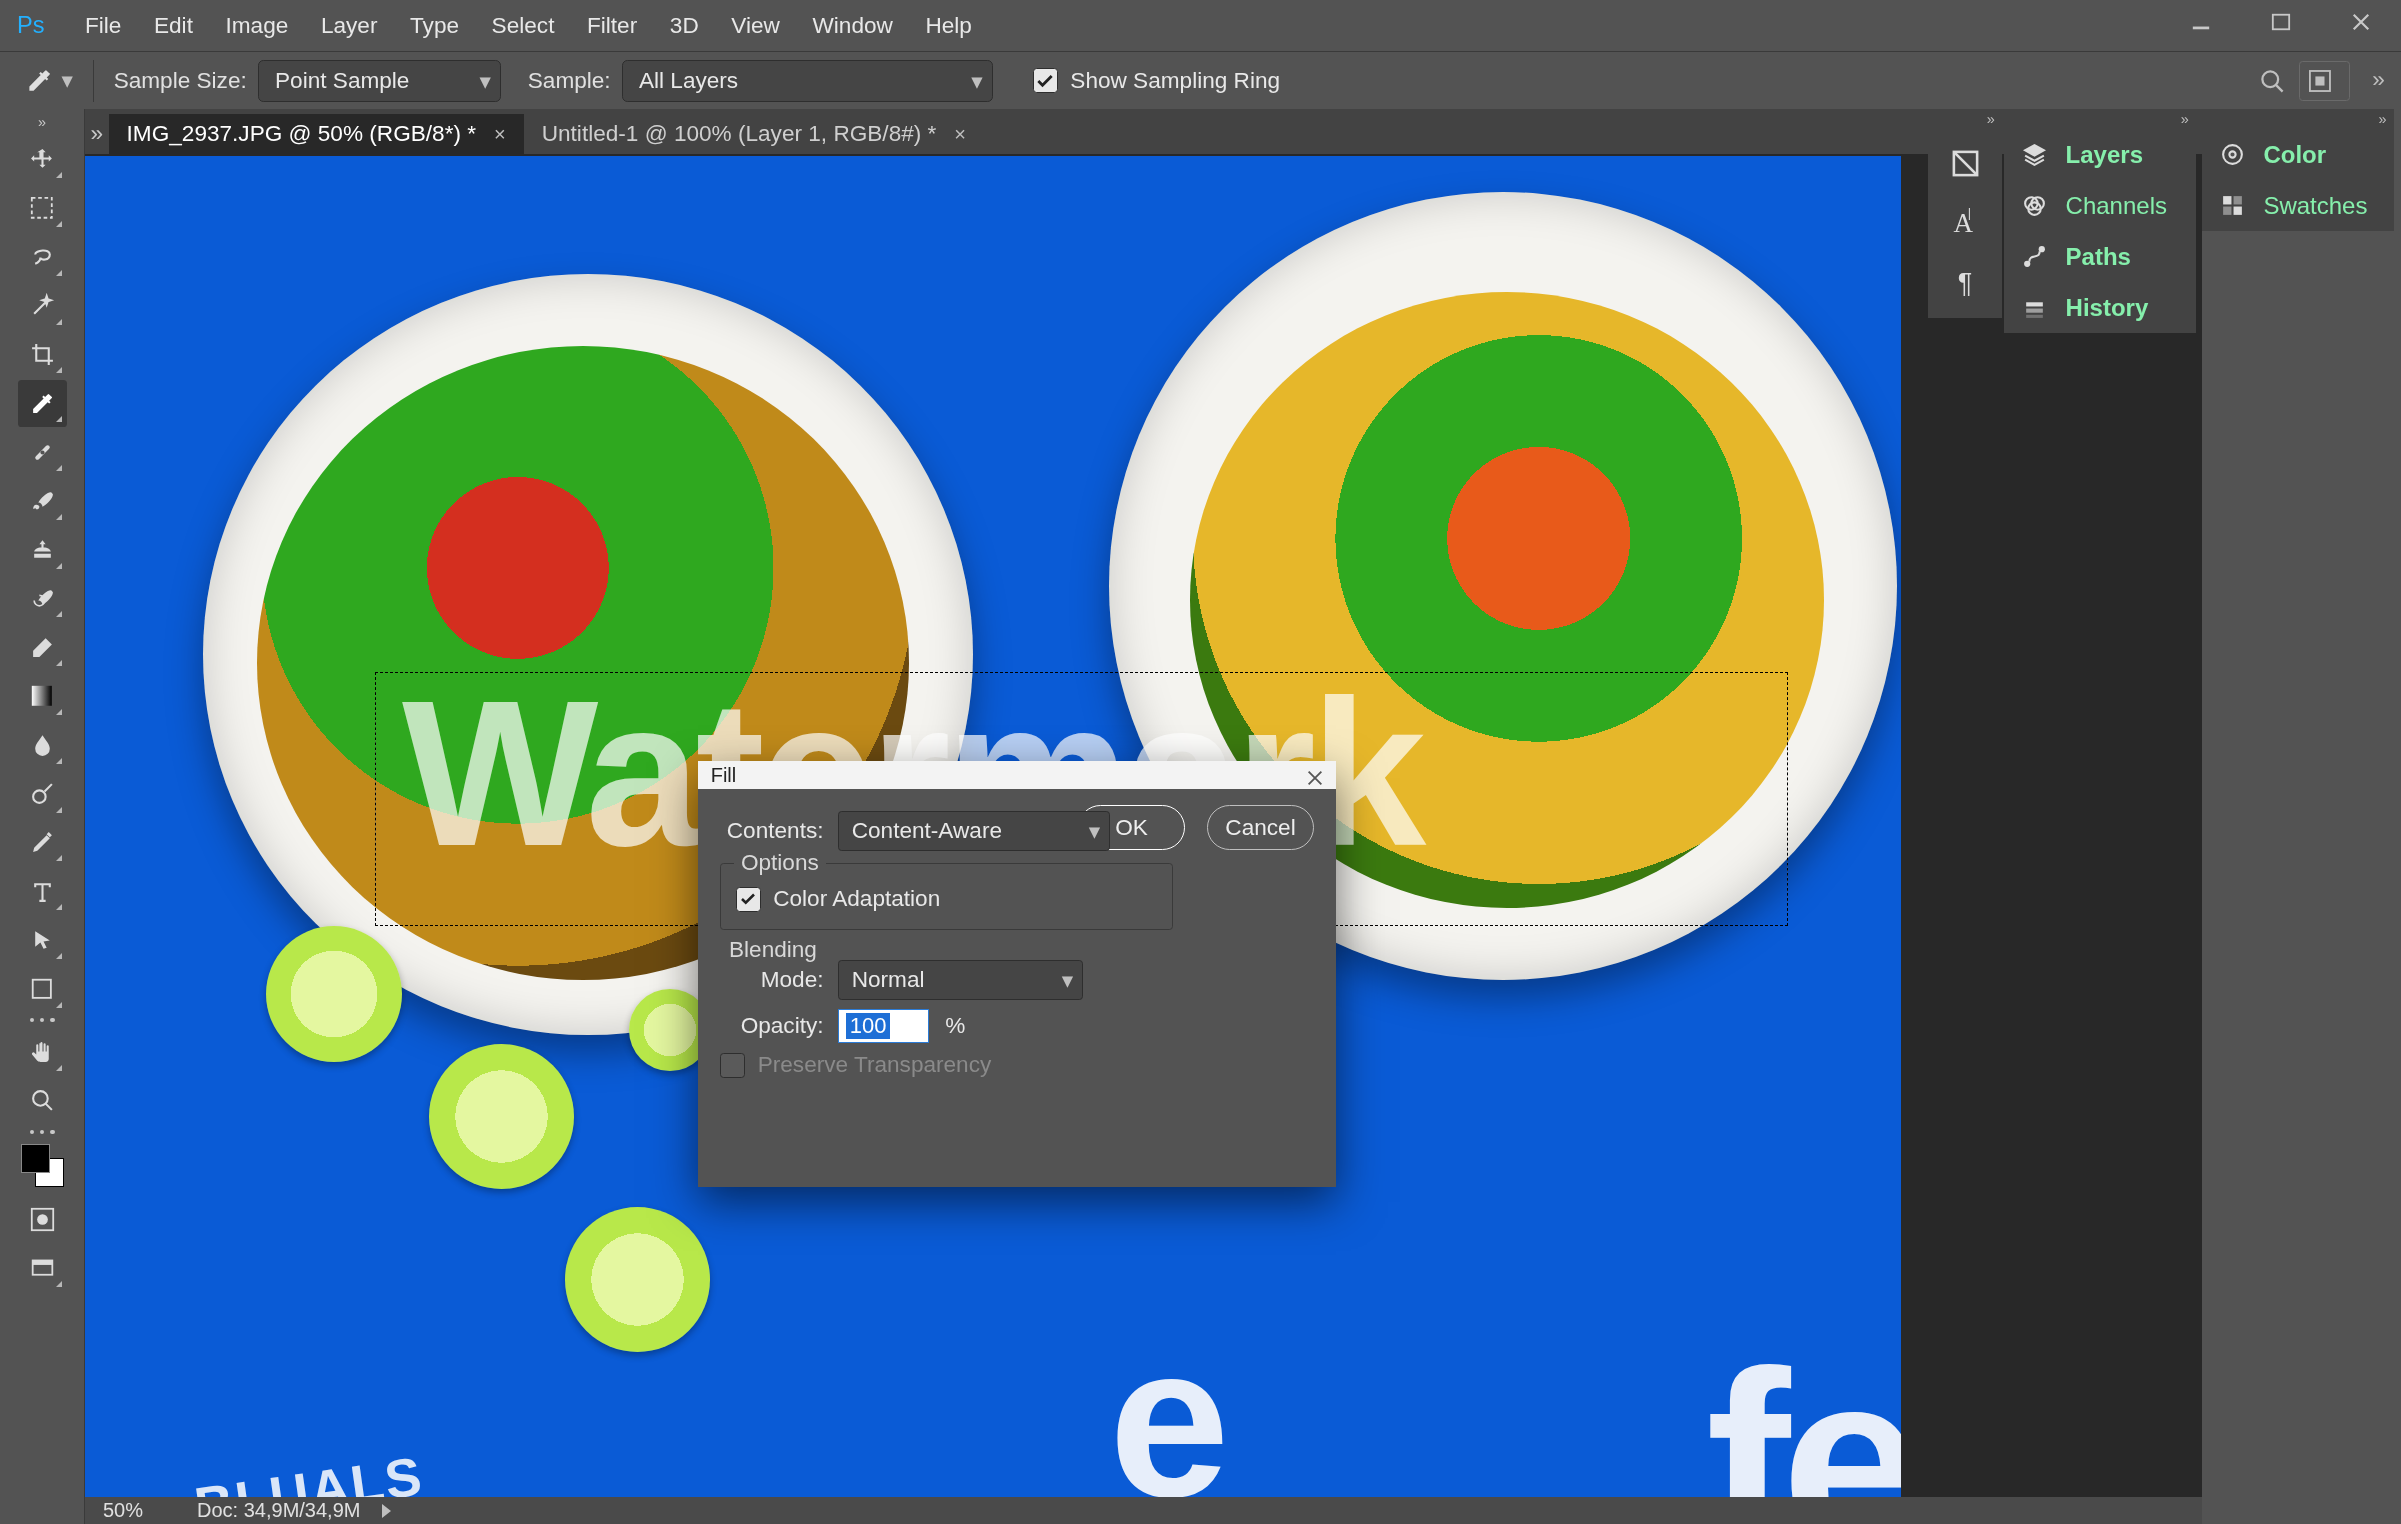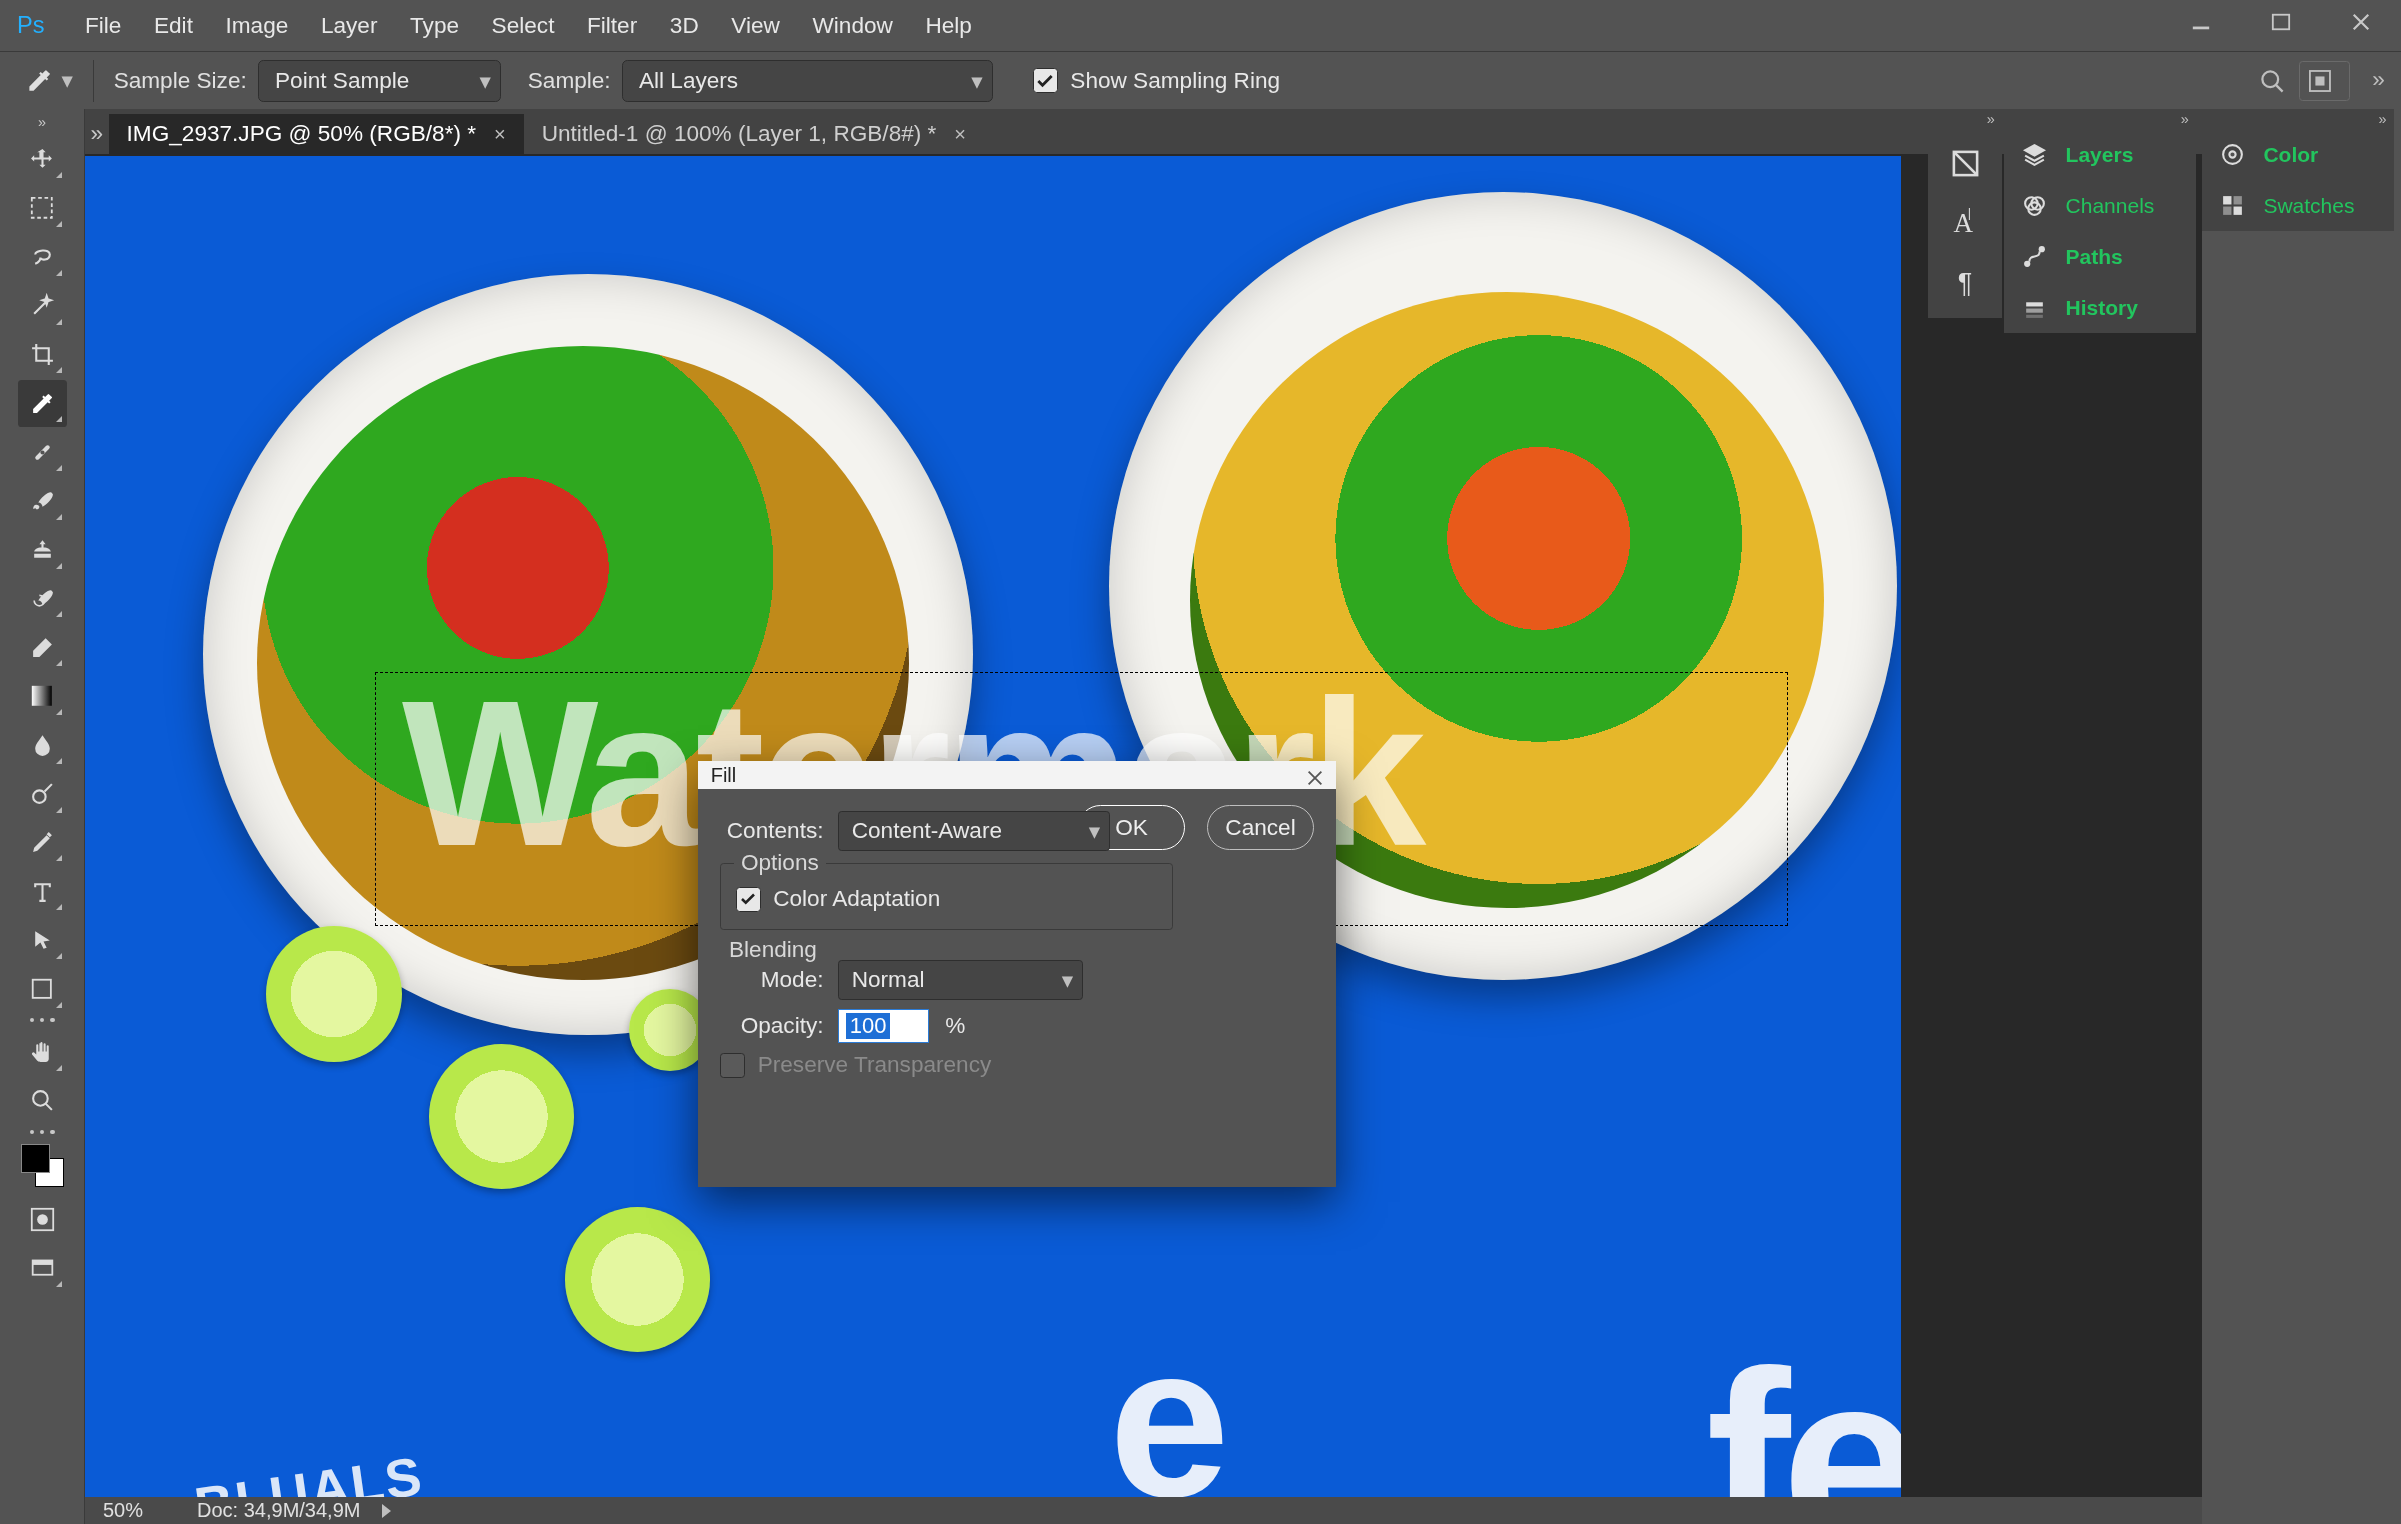--- a/index.html
+++ b/index.html
@@ -62,21 +62,21 @@
 .marquee{position:absolute;left:290px;top:516px;width:1413px;height:254px;border:1.8px dashed #fff;outline:1.8px dashed #000;outline-offset:-1.8px}
 
 .statusbar{position:absolute;left:85px;right:199px;bottom:0;height:27px;background:#4a4a4a;display:flex;align-items:center;font-size:20px;color:#e0e0e0;padding:0 18px}
 .status-sep{width:0;height:0;border-left:9px solid #bfbfbf;border-top:7.2px solid transparent;border-bottom:7.2px solid transparent;margin:0 22px}
 .collapse-ic{height:20px;display:flex;align-items:center;justify-content:flex-end;color:#bfbfbf;padding-right:7.2px;font-size:14.5px}
 .ic{width:51px;height:51px;margin:9px auto;display:flex;align-items:center;justify-content:center;color:#dcdcdc}
 
 
 .dockA{position:absolute;right:205px;top:109px;width:192px;background:#434343}
 .dockA .collapse-ic{height:20px}
-.dock-item{height:51px;display:flex;align-items:center;padding:0 16.3px;font-size:21px;color:#22c55e}
+.dock-item{height:51px;display:flex;align-items:center;padding:0 16.3px;font-size:24px;color:#86efac}
 .dock-item.bold{font-weight:700}
 .dock-item .di-ic{width:29px;height:29px;margin-right:16.3px;display:flex;align-items:center;justify-content:center;color:#dcdcdc}
 
 .dockB{position:absolute;right:7.2px;top:109px;width:192px;background:#434343}
 
 
 .dialog{position:absolute;left:783px;top:909px;width:638px;height:426px;background:#535353;box-shadow:0 16.3px 43px rgba(0,0,0,.55);font-size:22.6px;color:#e8e8e8}
 .dlg-title{height:28px;background:#f3f3f3;color:#222;font-size:20px;display:flex;align-items:center;padding:0 12.7px;position:relative}
 .dlg-close{position:absolute;right:9px;top:7.2px;width:22px;height:22px;color:#555}
 .dlg-body{padding:16.3px 22px;position:relative;height:calc(100% - 36px)}

